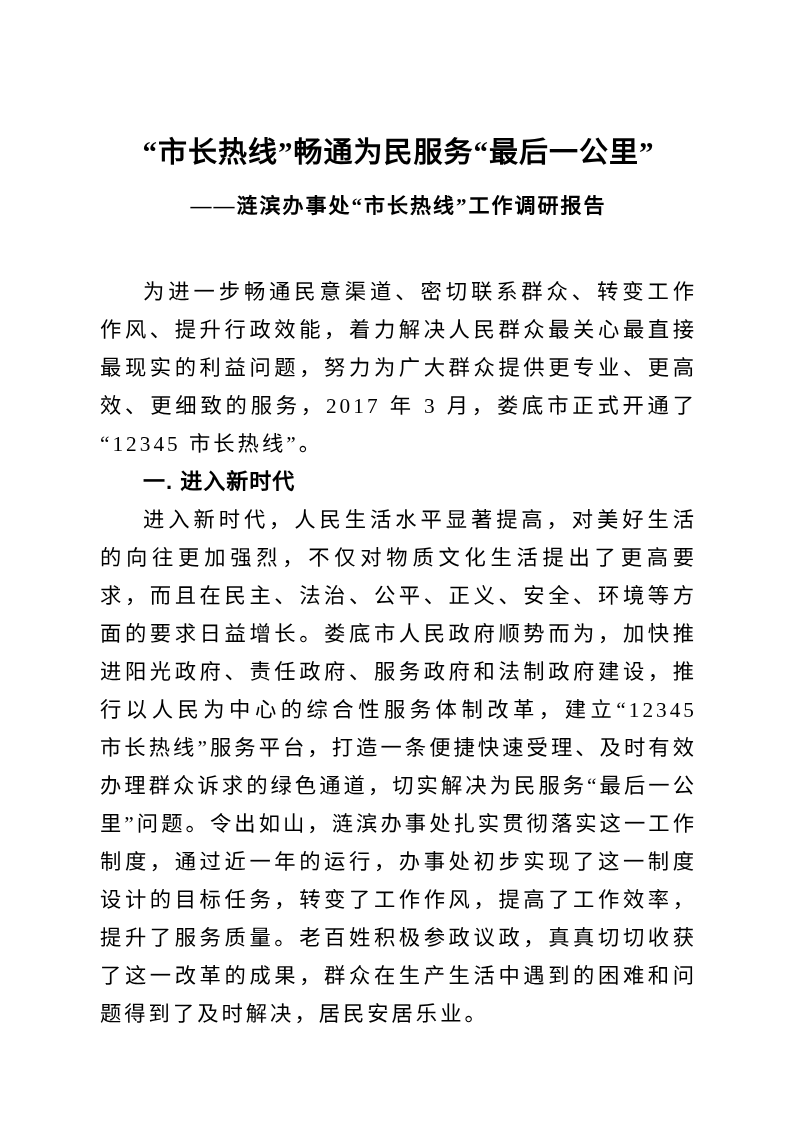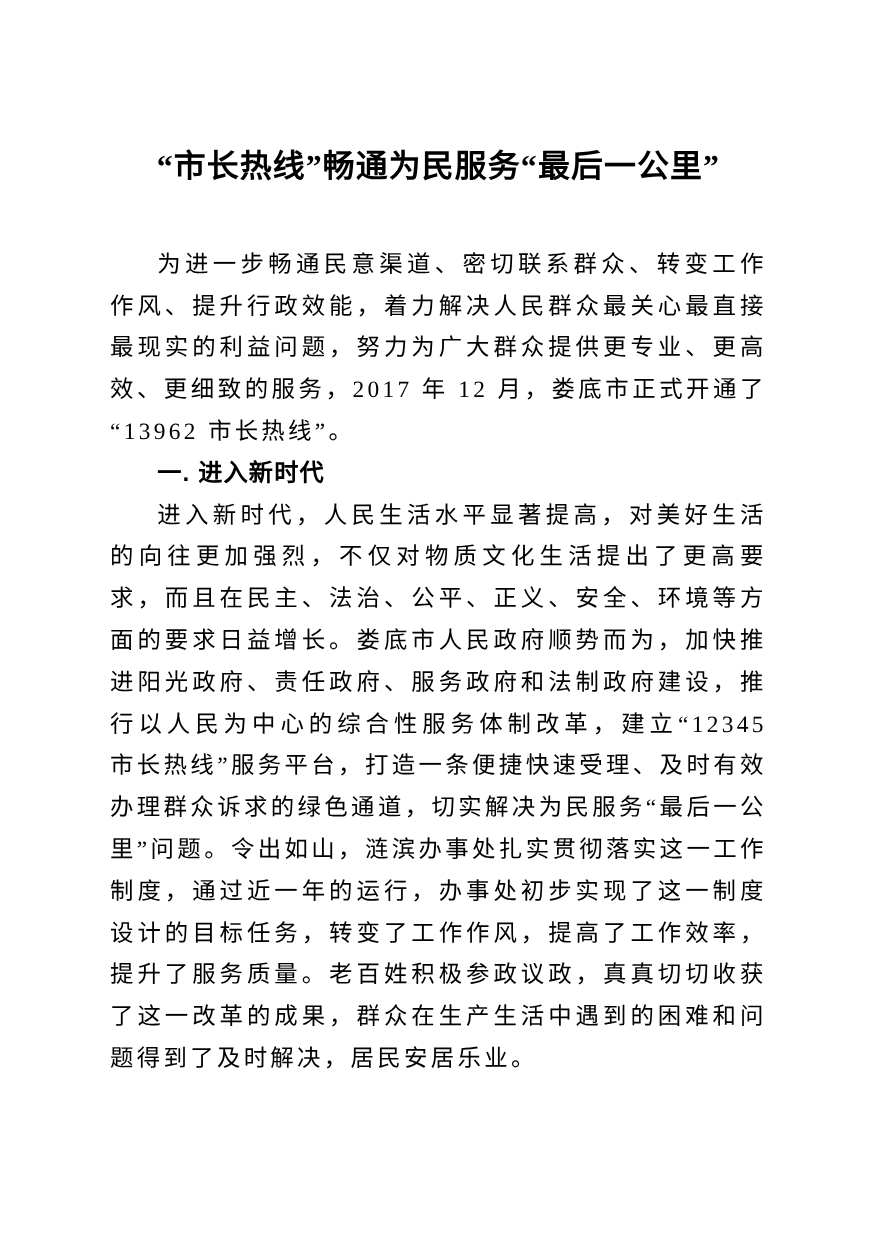--- a/index.html
+++ b/index.html
@@ -64,17 +64,18 @@
     text-indent: 43px;
     letter-spacing: 1px;
   }
 </style>
 </head>
 <body>
 
 <div class="page">
   <div class="content">
     <h1 class="doc-title">“市长热线”畅通为民服务“最后一公里”</h1>
-    <p class="body-para intro">为进一步畅通民意渠道、密切联系群众、转变工作作风、提升行政效能，着力解决人民群众最关心最直接最现实的利益问题，努力为广大群众提供更专业、更高效、更细致的服务，2017 年 12 月，娄底市正式开通了“13962 市长热线”。</p>
+    <h2 class="doc-subtitle">——涟滨办事处“市长热线”工作调研报告</h2>
+    <p class="body-para intro">为进一步畅通民意渠道、密切联系群众、转变工作作风、提升行政效能，着力解决人民群众最关心最直接最现实的利益问题，努力为广大群众提供更专业、更高效、更细致的服务，2017 年 3 月，娄底市正式开通了“12345 市长热线”。</p>
     <h3 class="section-heading">一. 进入新时代</h3>
     <p class="body-para">进入新时代，人民生活水平显著提高，对美好生活的向往更加强烈，不仅对物质文化生活提出了更高要求，而且在民主、法治、公平、正义、安全、环境等方面的要求日益增长。娄底市人民政府顺势而为，加快推进阳光政府、责任政府、服务政府和法制政府建设，推行以人民为中心的综合性服务体制改革，建立“12345 市长热线”服务平台，打造一条便捷快速受理、及时有效办理群众诉求的绿色通道，切实解决为民服务“最后一公里”问题。令出如山，涟滨办事处扎实贯彻落实这一工作制度，通过近一年的运行，办事处初步实现了这一制度设计的目标任务，转变了工作作风，提高了工作效率，提升了服务质量。老百姓积极参政议政，真真切切收获了这一改革的成果，群众在生产生活中遇到的困难和问题得到了及时解决，居民安居乐业。</p>
   </div>
 </div>
 
 </body></html>

